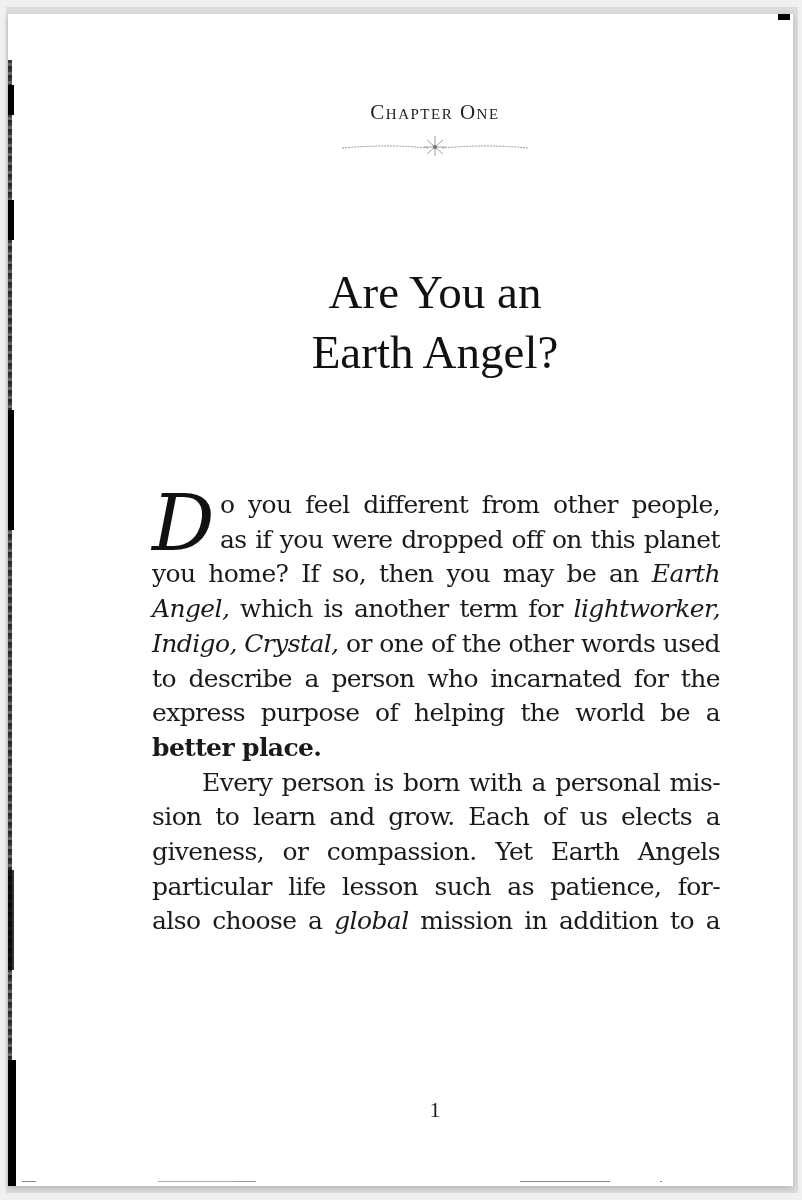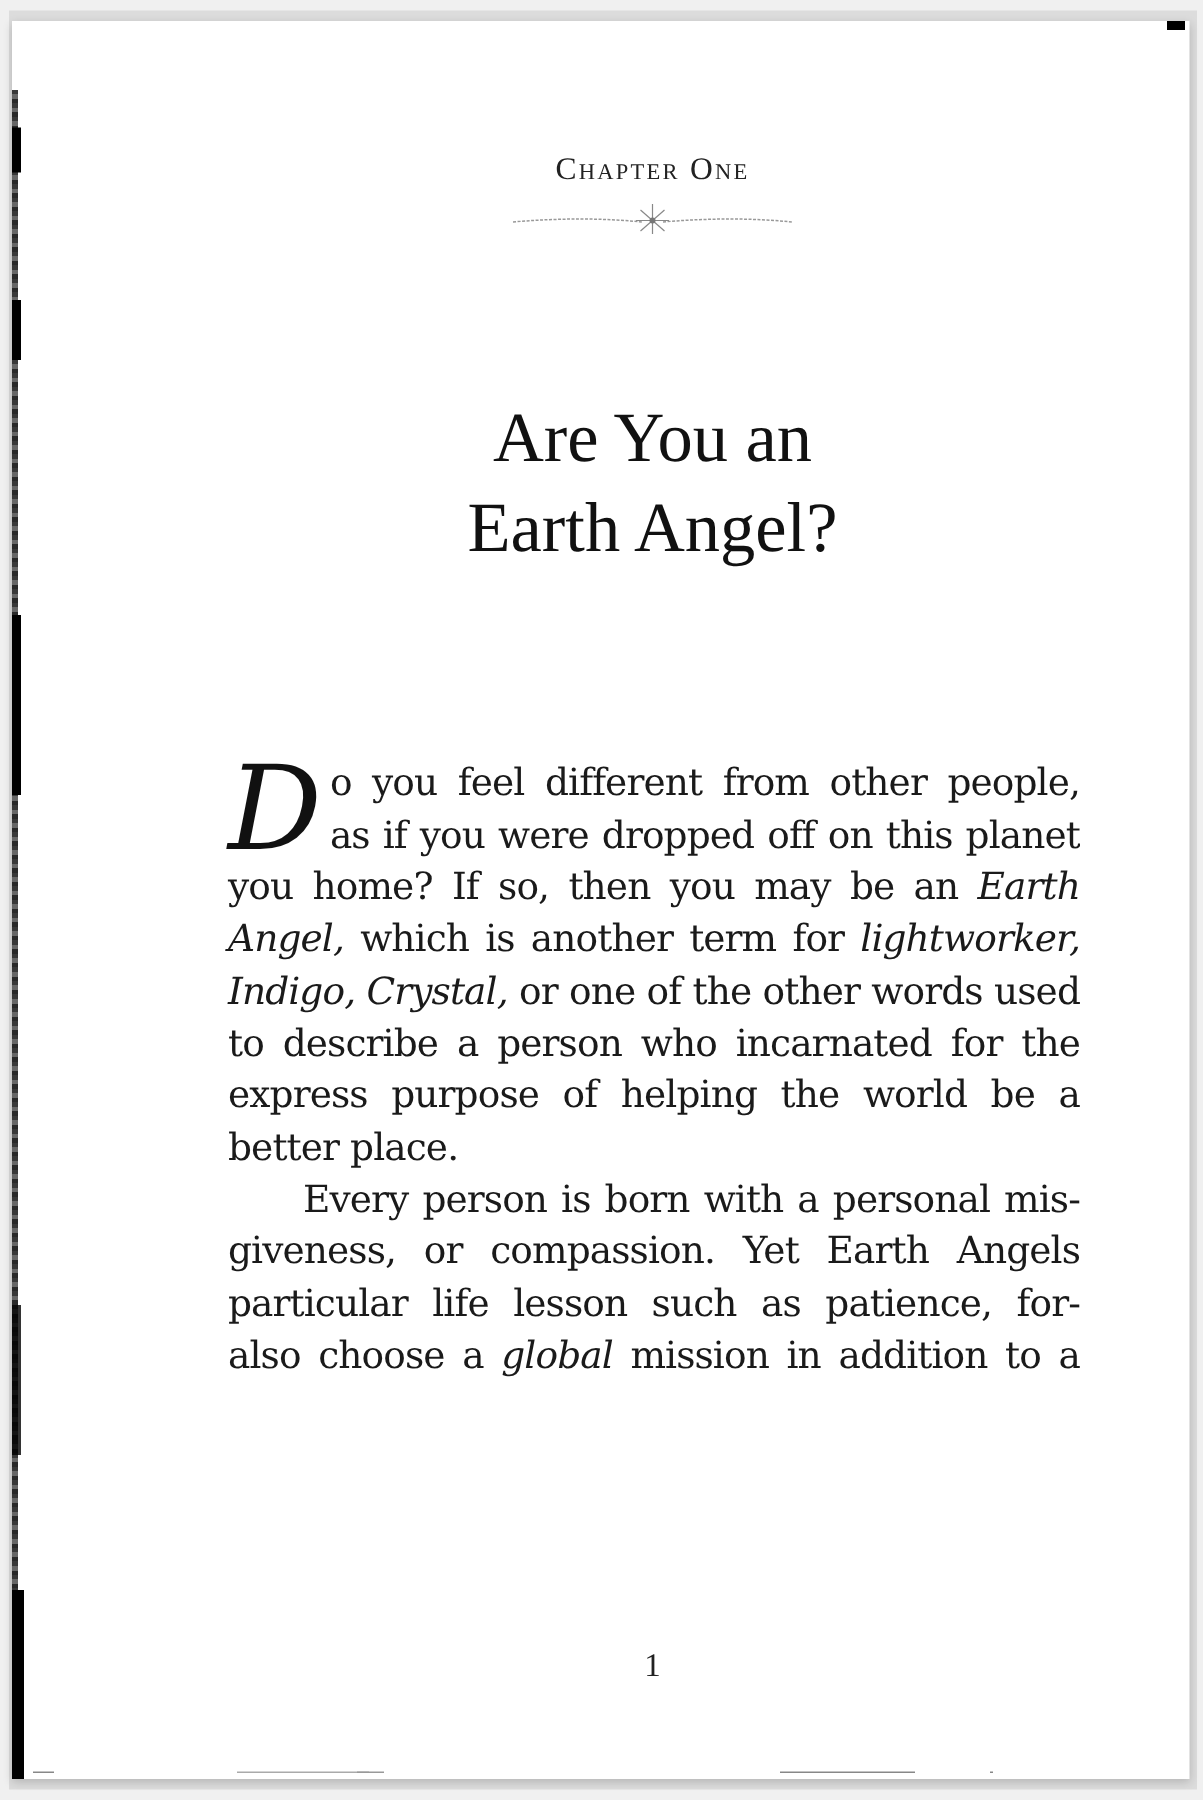--- a/index.html
+++ b/index.html
@@ -63,32 +63,32 @@
       position: absolute;
       left: 152px; top: 488px; width: 568px;
       font-size: 25px;
       line-height: 34.7px;
       color: #1a1a1a;
       text-align: justify;
       font-family: "DejaVu Serif", serif;
       letter-spacing: -0.6px;
     }
     .line { display: block; text-align: justify; text-align-last: justify; white-space: nowrap; }
-    .line.last { text-align-last: left; }
+    .line.last { text-align-last: left; font-weight: bold; }
     .line.indent { padding-left: 50px; }
     .dropcap {
       float: left;
       font-family: "DejaVu Serif", serif;
       font-style: italic;
       font-size: 78px;
       line-height: 66px;
       margin: 2px 6px 0 0;
       color: #111;
     }
-    .dc-lines { overflow: hidden; margin-top: 17px; }
+    .dc-lines { overflow: hidden; }
     em { }
     .page-number {
       position: absolute;
       left: 0; top: 1097px; width: 870px;
       text-align: center;
       font-size: 22px;
       color: #222;
     }
   </style>
 </head>
@@ -138,19 +138,20 @@
     </div>
     <span class="line"><span>you home? If so, then you may be an </span><em>Earth</em></span>
     <span class="line"><em>Angel,</em><span> which is another term for </span><em>lightworker,</em></span>
     <span class="line"><em>Indigo, Crystal,</em><span> or one of the other words used</span></span>
     <span class="line">to describe a person who incarnated for the</span>
     <span class="line">express purpose of helping the world be a</span>
     <span class="line last">better place.</span>
   </div>
   <div>
     <span class="line indent">Every person is born with a personal mis-</span>
+    <span class="line">sion to learn and grow. Each of us elects a</span>
     <span class="line">giveness, or compassion. Yet Earth Angels</span>
     <span class="line">particular life lesson such as patience, for-</span>
     <span class="line"><span>also choose a </span><em>global</em><span> mission in addition to a</span></span>
   </div>
 </div>
 
 <div class="page-number">1</div>
 
 </body></html>

